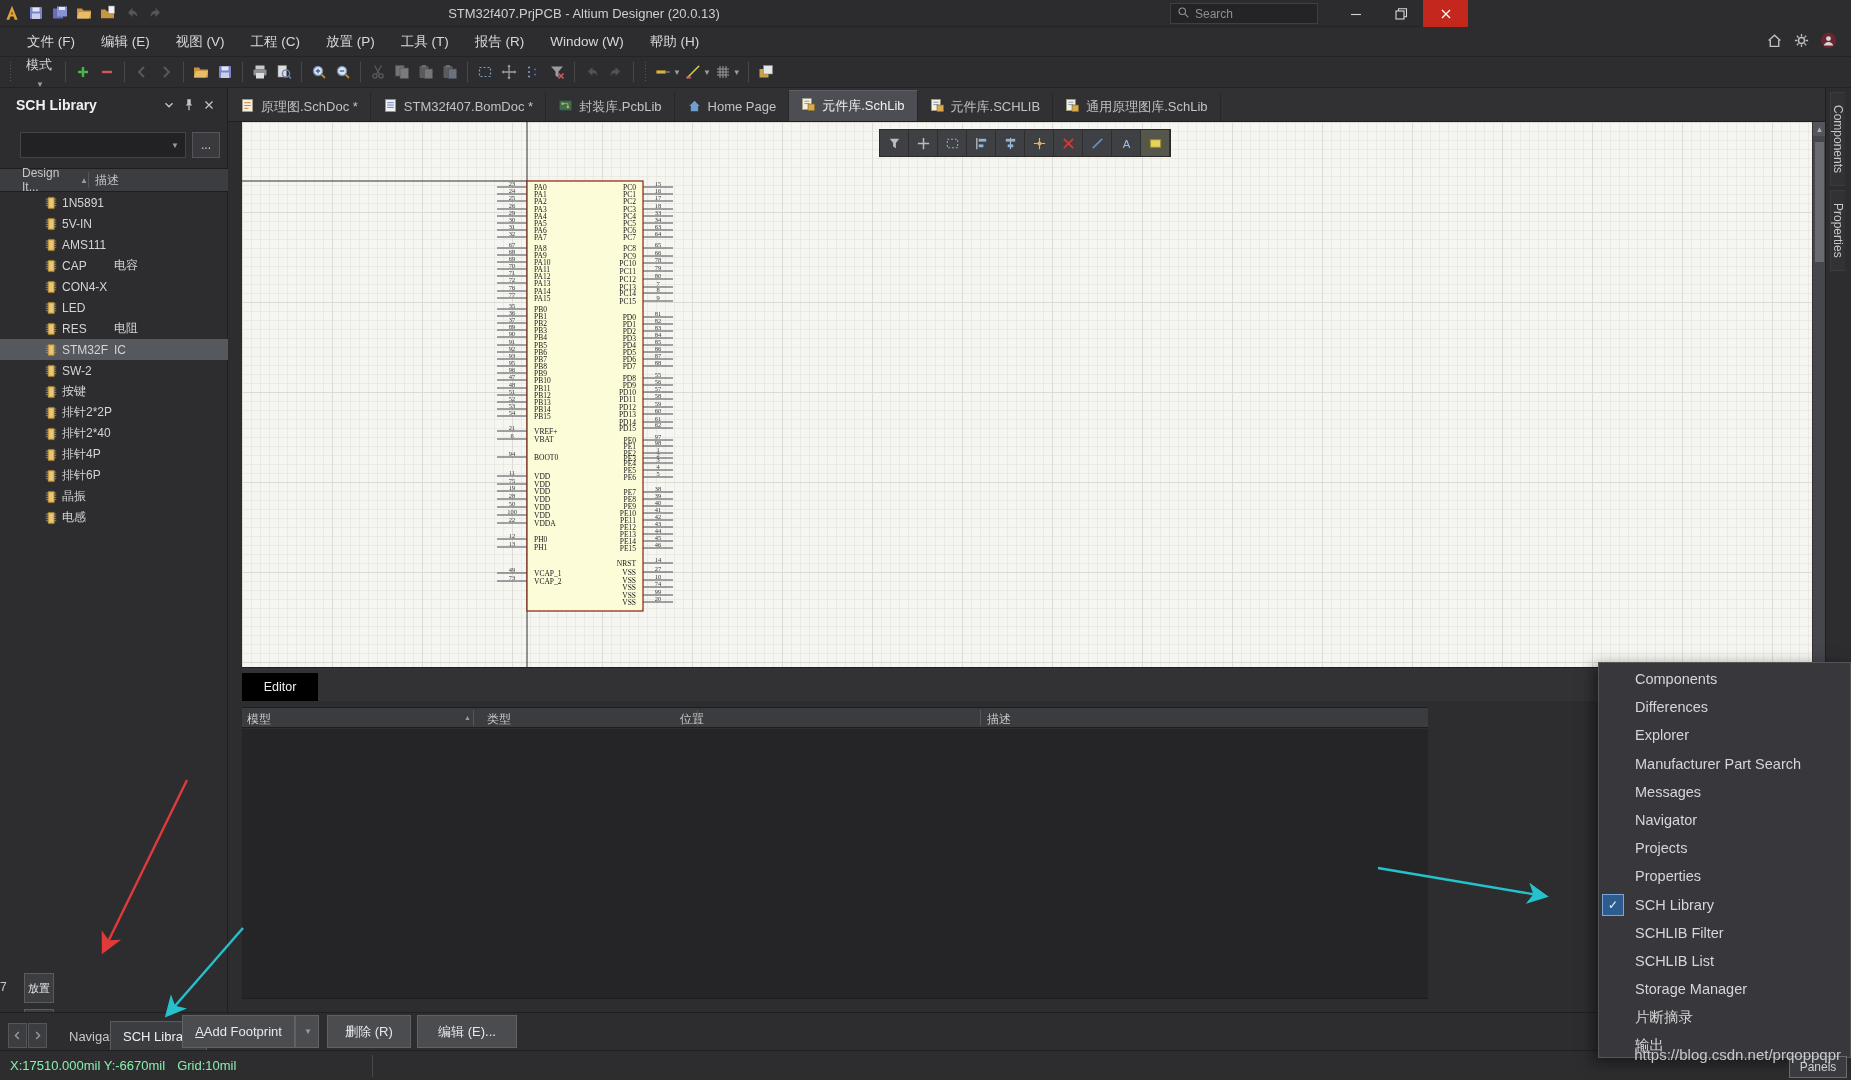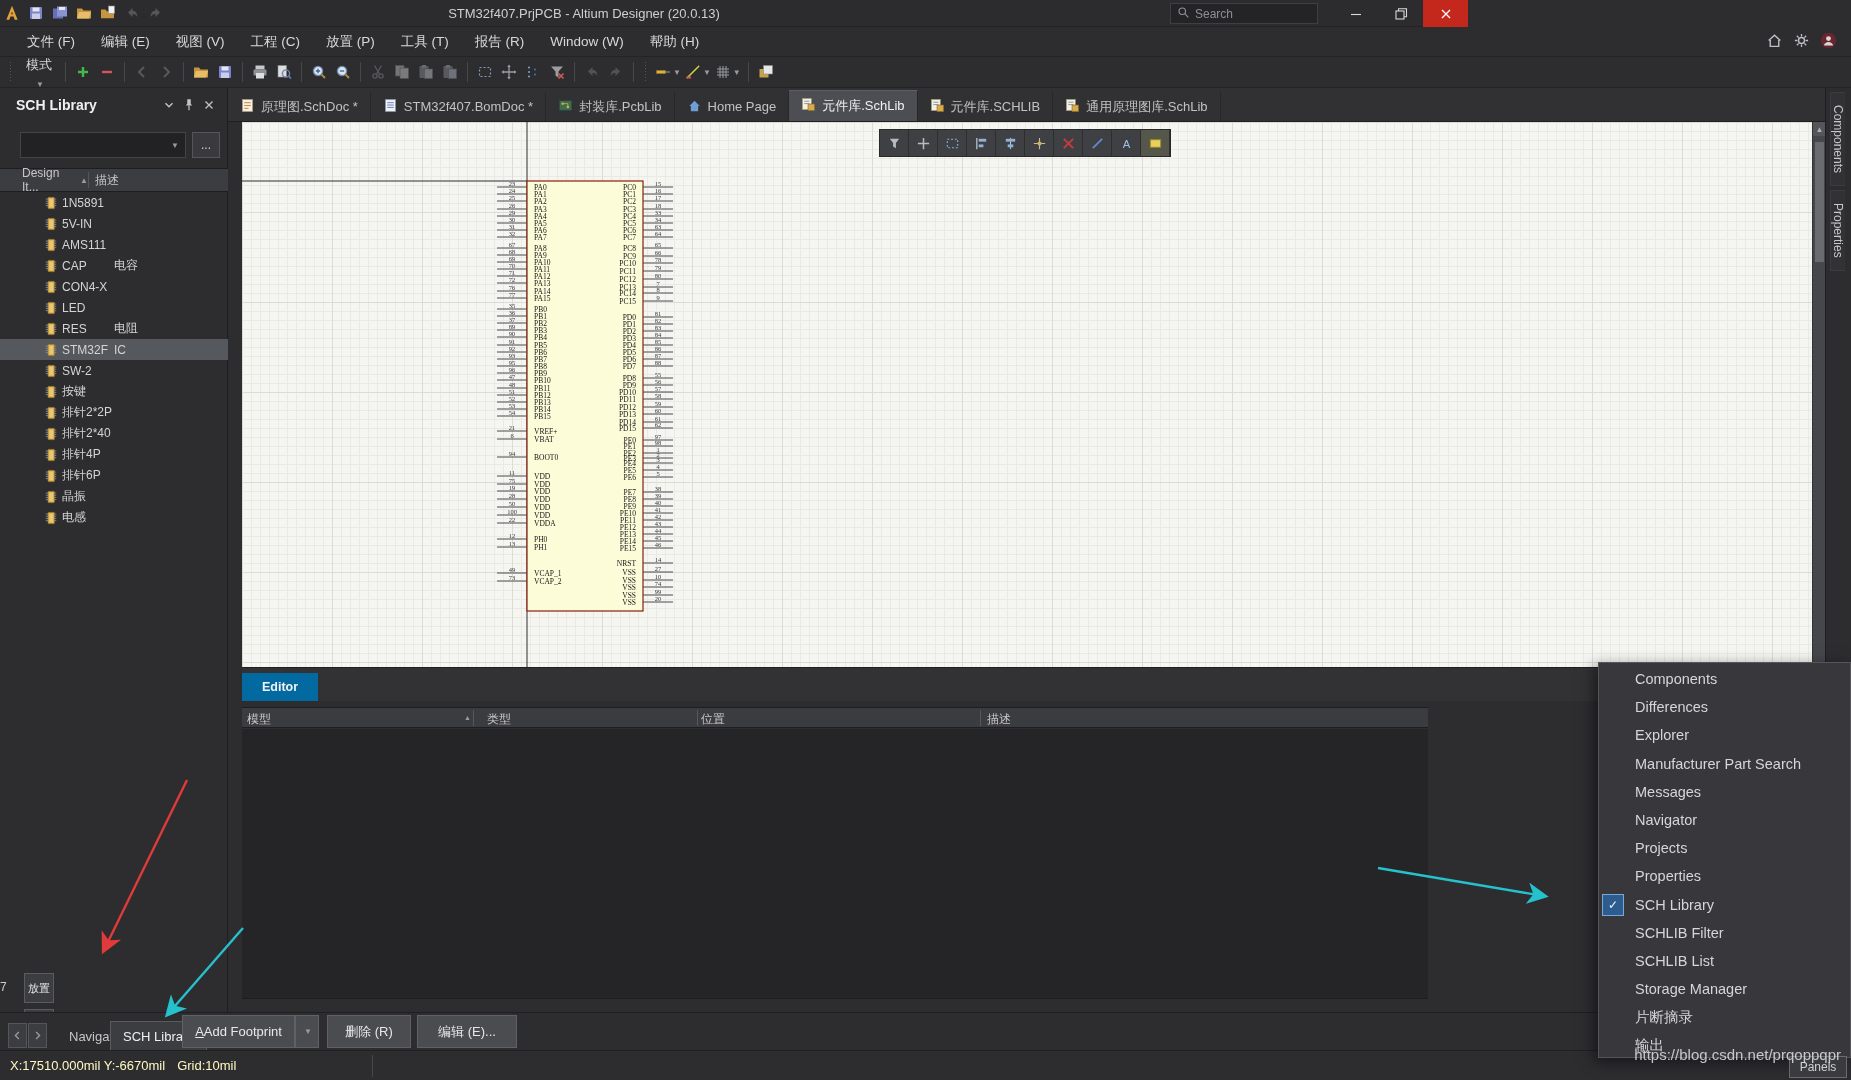--- a/index.html
+++ b/index.html
@@ -58,34 +58,34 @@
   .ubtn:last-child{background:#56574b;}
   .vscroll{position:absolute;right:0;top:0;width:13px;height:545px;background:#46474c;border-left:1px solid #333;}
   .vthumb{position:absolute;left:2px;top:20px;width:9px;height:120px;background:#6a6b70;}
   .varrow{position:absolute;left:0;width:13px;height:14px;color:#b0b0b4;font-size:8px;display:flex;align-items:center;justify-content:center;background:#55565b;}
   
   .right-strip{left:1825px;top:88px;width:26px;height:992px;background:#2d2d30;border-left:1px solid #1f1f22;}
   .rtab{writing-mode:vertical-rl;font-size:12px;color:#c8c8ca;padding:12px 0;margin:4px 0 0 4px;border:1px solid #3c3c40;border-right:0;background:#323235;}
   
   .editor{left:242px;top:667px;width:1583px;height:345px;background:#2d2d30;border-top:1px solid #1f1f22;}
   .ed-tabrow{height:33px;background:#323235;display:flex;align-items:flex-end;}
-  .ed-tab{height:28px;min-width:76px;background:#0369a1;color:#f2f2f4;font-weight:bold;font-size:12.5px;display:flex;align-items:center;justify-content:center;}
+  .ed-tab{height:28px;min-width:76px;background:#000000;color:#f2f2f4;font-weight:normal;font-size:12.5px;display:flex;align-items:center;justify-content:center;}
   .ed-header{position:absolute;left:0;top:39px;width:1186px;height:21px;background:#3b3c40;border-top:1px solid #1e1e20;border-bottom:1px solid #1e1e20;font-size:12px;color:#cicic4;}
   .ed-header span{position:absolute;top:3px;color:#c9c9cc;}
   .ed-header .hdiv{position:absolute;top:2px;width:1px;height:16px;background:#56575b;}
   .ed-body{position:absolute;left:0;top:61px;width:1186px;height:270px;background:#252527;border-bottom:1px solid #1e1e20;}
   
   .bottom-strip{left:0;top:1012px;width:1851px;height:38px;background:#2d2d30;border-top:1px solid #1f1f22;}
   .navarr{position:absolute;top:10px;width:19px;height:25px;background:#3c3d41;border:1px solid #55565a;display:flex;align-items:center;justify-content:center;padding:0;}
   .ptab{position:absolute;top:8px;height:30px;display:flex;align-items:center;padding:0 12px;font-size:13px;color:#c6c6c9;}
   .ptab.active{background:#3c3d41;border:1px solid #5a5b5f;border-bottom:0;color:#f0f0f2;}
   .fpbtn{position:absolute;top:2px;height:33px;background:#4a4c50;border:1px solid #606166;color:#e8e8ea;font-size:13px;display:flex;align-items:center;justify-content:center;}
   .fpbtn u{text-decoration:underline;}
   
-  .statusbar{left:0;top:1050px;width:1851px;height:30px;background:#2d2d30;border-top:1px solid #202023;display:flex;align-items:center;font-size:13px;color:#fef9c3;}
+  .statusbar{left:0;top:1050px;width:1851px;height:30px;background:#2d2d30;border-top:1px solid #202023;display:flex;align-items:center;font-size:13px;color:#86efac;}
   .sdiv{position:absolute;left:372px;top:4px;width:1px;height:22px;background:#47474b;}
   .panelsbtn{position:absolute;right:4px;top:1056px;width:58px;height:22px;background:#3a3b3f;border:1px solid #6a6a6e;color:#d0d0d2;font-size:12px;display:flex;align-items:center;justify-content:center;z-index:60;}
   
   .popup{left:1598px;top:662px;width:253px;height:396px;background:#37373c;border:1px solid #55555a;box-shadow:-4px 4px 14px rgba(0,0,0,.5);z-index:55;padding-top:2px;}
   .pitem{height:28.2px;display:flex;align-items:center;font-size:14.5px;color:#d6d6d8;padding-left:36px;position:relative;}
   .pcheck{position:absolute;left:3px;top:3px;width:22px;height:22px;background:#2d5c8e;border:1px solid #7aa7d8;color:#eaf2fb;font-size:12px;display:flex;align-items:center;justify-content:center;}
   
   .watermark{right:10px;top:1046px;font-size:15px;color:rgba(222,225,230,.85);z-index:70;pointer-events:none;}
   .anno{left:0;top:0;width:1851px;height:1080px;z-index:65;pointer-events:none;}
   .edgenum{left:0px;top:980px;font-size:12px;color:#cccccf;z-index:5;}
@@ -978,21 +978,21 @@
       <div class="rtab">Properties</div>
     </div>
 
   <div class="abs editor">
     <div class="ed-tabrow">
       <div class="ed-tab">Editor</div>
     </div>
     <div class="ed-header" id="edheader">
         <span style="left: 5px;">模型</span>
         <span style="left: 245px;">类型</span>
-        <span style="left: 459px;">位置</span>
+        <span style="left: 438px;">位置</span>
         <span style="left: 745px;">描述</span>
         <span class="sortup" style="position: absolute; left: 222px; top: 6px; font-size: 7px; color: rgb(154, 154, 158);">▲</span>
         <span class="hdiv" style="left: 231px;"></span>
         <span class="hdiv" style="left: 455px;"></span>
         <span class="hdiv" style="left: 738px;"></span>
       </div>
     <div class="ed-body"></div>
   </div>
 
   <div class="abs bottom-strip">

